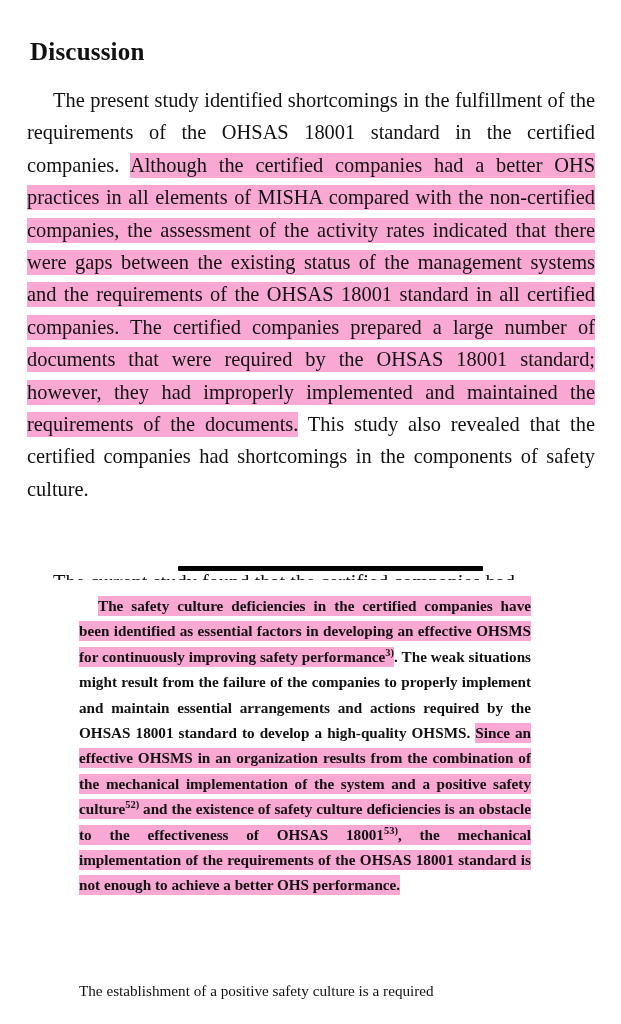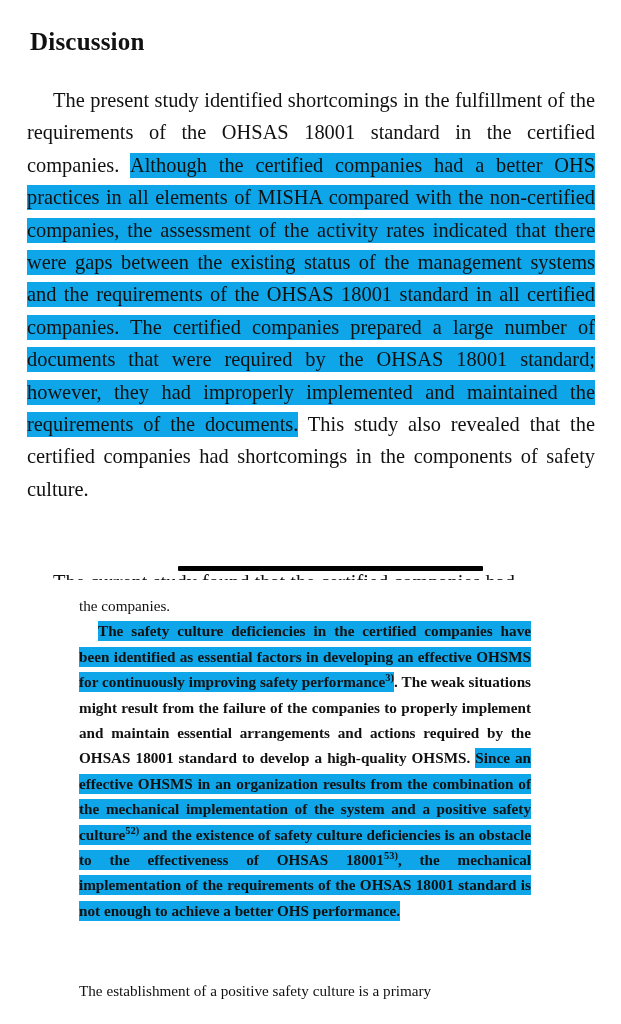--- a/index.html
+++ b/index.html
@@ -22,21 +22,21 @@
     left: 0;
     top: 0;
     width: 621px;
     height: 578px;
     padding: 0;
   }
 
   .page-title {
     position: absolute;
     left: 30px;
-    top: 28px;
+    top: 38px;
     font-size: 25px;
     font-weight: bold;
     letter-spacing: 0.2px;
   }
 
   .top-body {
     position: absolute;
     left: 27px;
     top: 84px;
     width: 568px;
@@ -45,21 +45,21 @@
     text-align: justify;
     text-justify: inter-word;
     hyphens: manual;
   }
   .top-body p {
     margin: 0;
     text-indent: 26px;
   }
 
   .hl {
-    background: #0ea5e9;
+    background: #f9a8d4;
     box-decoration-break: clone;
     -webkit-box-decoration-break: clone;
     padding: 1px 0 2px 0;
   }
 
   
   .cut-line {
     position: absolute;
     left: 27px;
     top: 538px;
@@ -146,21 +146,20 @@
   </div>
 
   <div class="cut-line">The current study found that the certified companies had</div>
 
   <div class="divider-mark"></div>
 </div>
 
 <div class="bottom-section">
 
   <div class="col">
-    <p class="partial-top">the companies.</p>
 
     <p class="indent">
       <span class="hl"><span>The safety culture deficiencies in the certified companies have been identified as essential factors in developing an effective OHSMS for continuously improving safety performance</span><sup>3)</sup></span><span>. The weak situations might result from the failure of the companies to properly implement and maintain essential arrangements and actions required by the OHSAS 18001 standard to develop a high-quality OHSMS. </span><span class="hl"><span>Since an effective OHSMS in an organization results from the combination of the mechanical implementation of the system and a positive safety culture</span><sup>52)</sup><span> and the existence of safety culture deficiencies is an obstacle to the effectiveness of OHSAS 18001</span><sup>53)</sup><span>, the mechanical implementation of the requirements of the OHSAS 18001 standard is not enough to achieve a better OHS performance.</span></span>
     </p>
   </div>
 
-  <div class="clip-bottom">The establishment of a positive safety culture is a primary</div>
+  <div class="clip-bottom">The establishment of a positive safety culture is a required</div>
 </div>
 
 </body></html>

